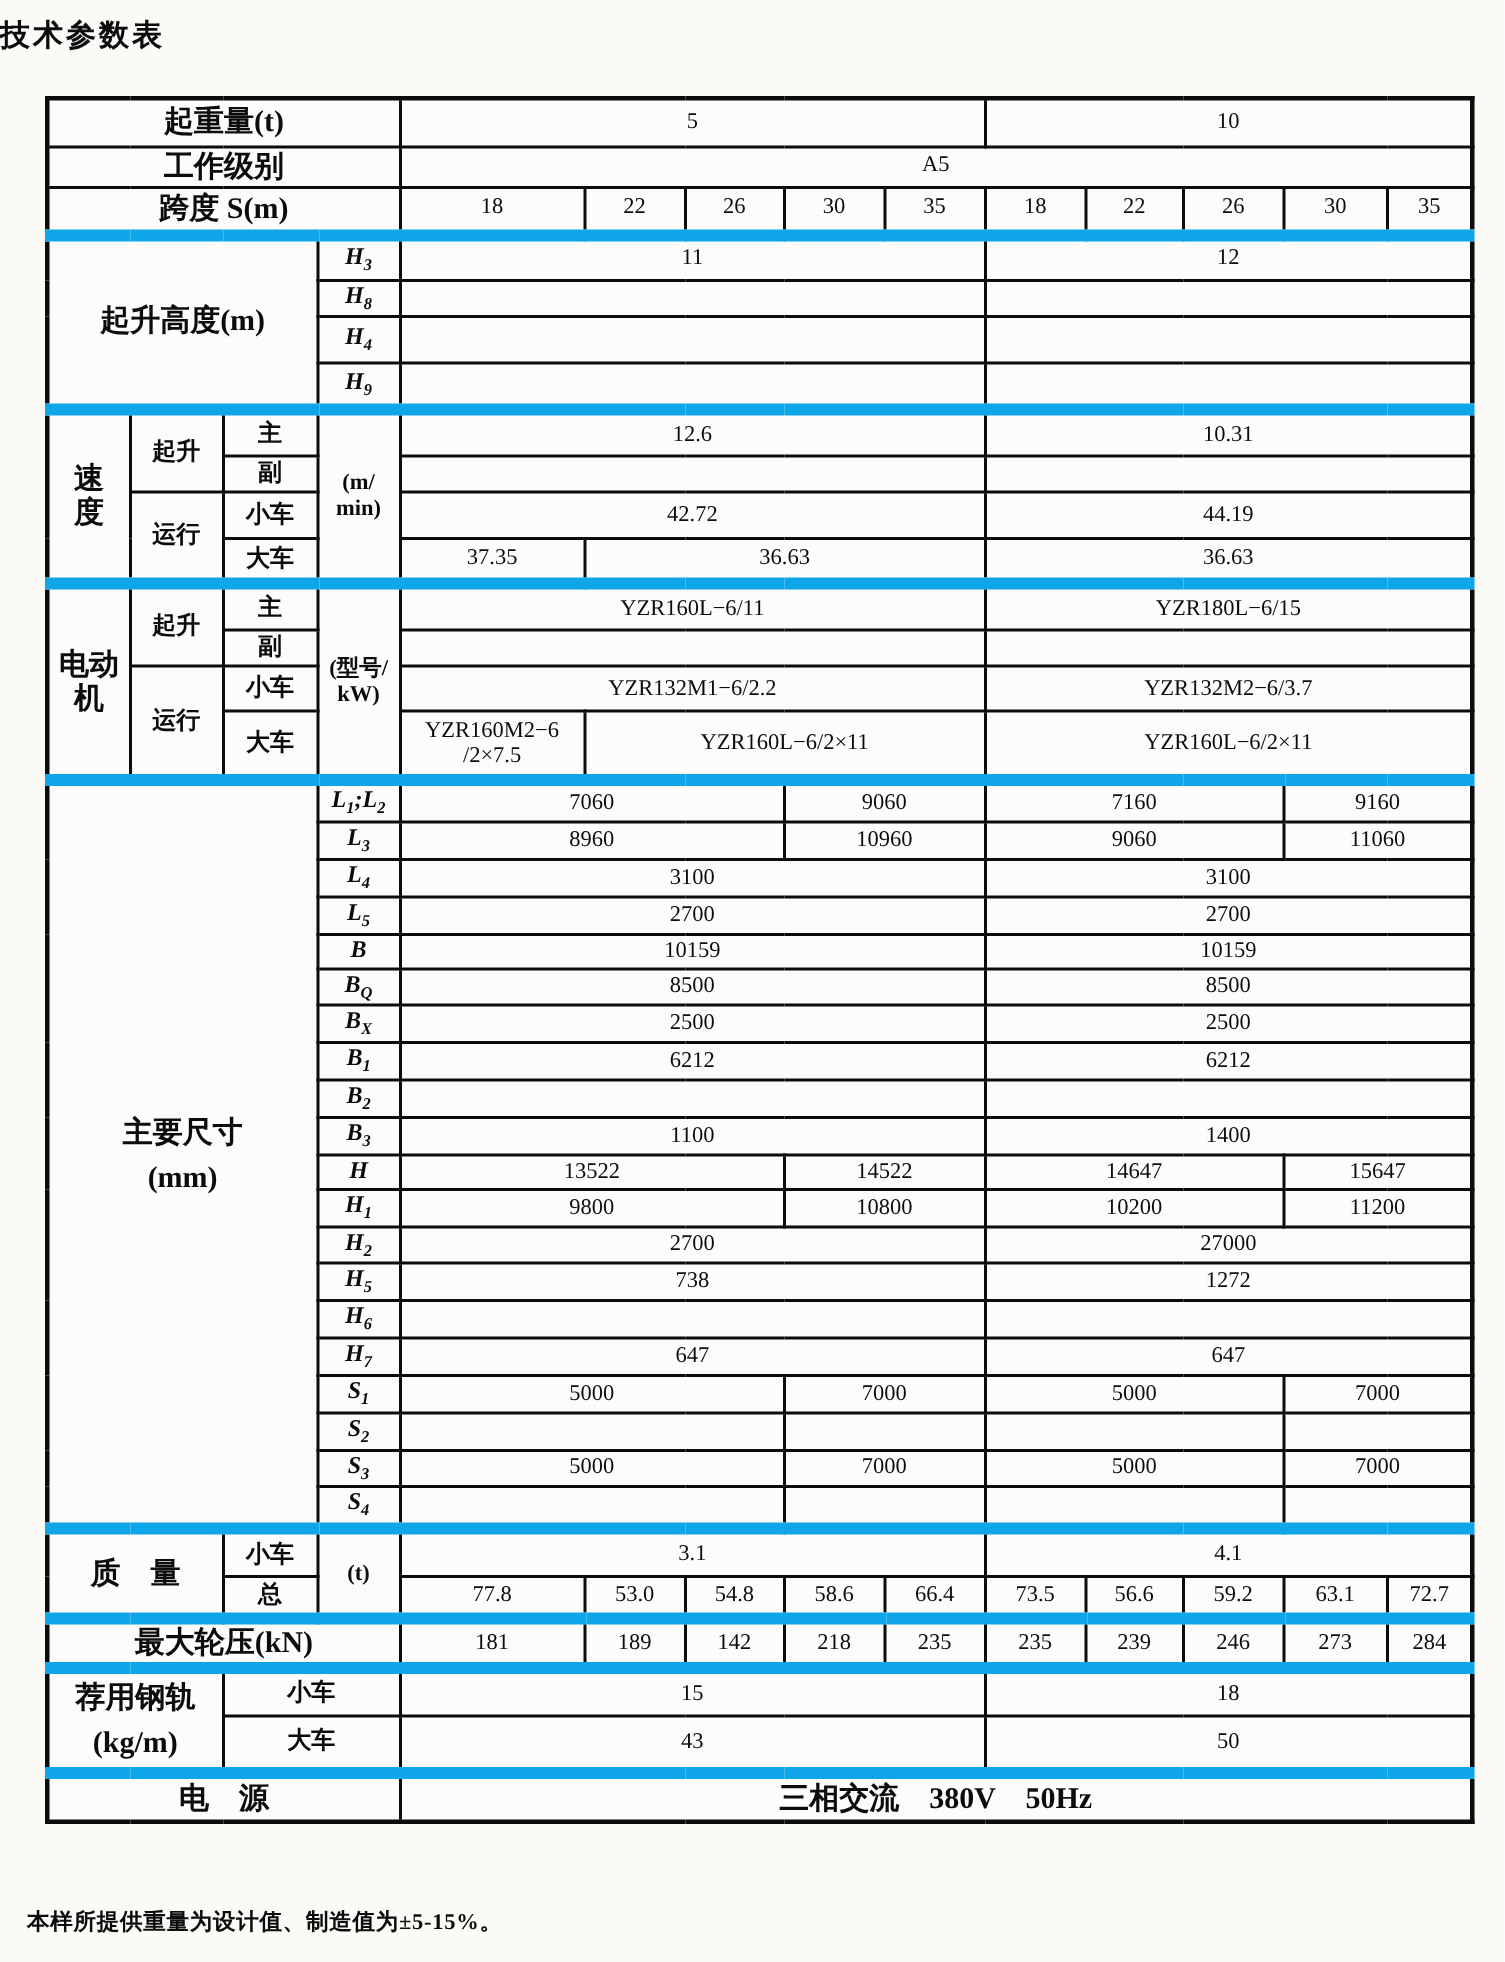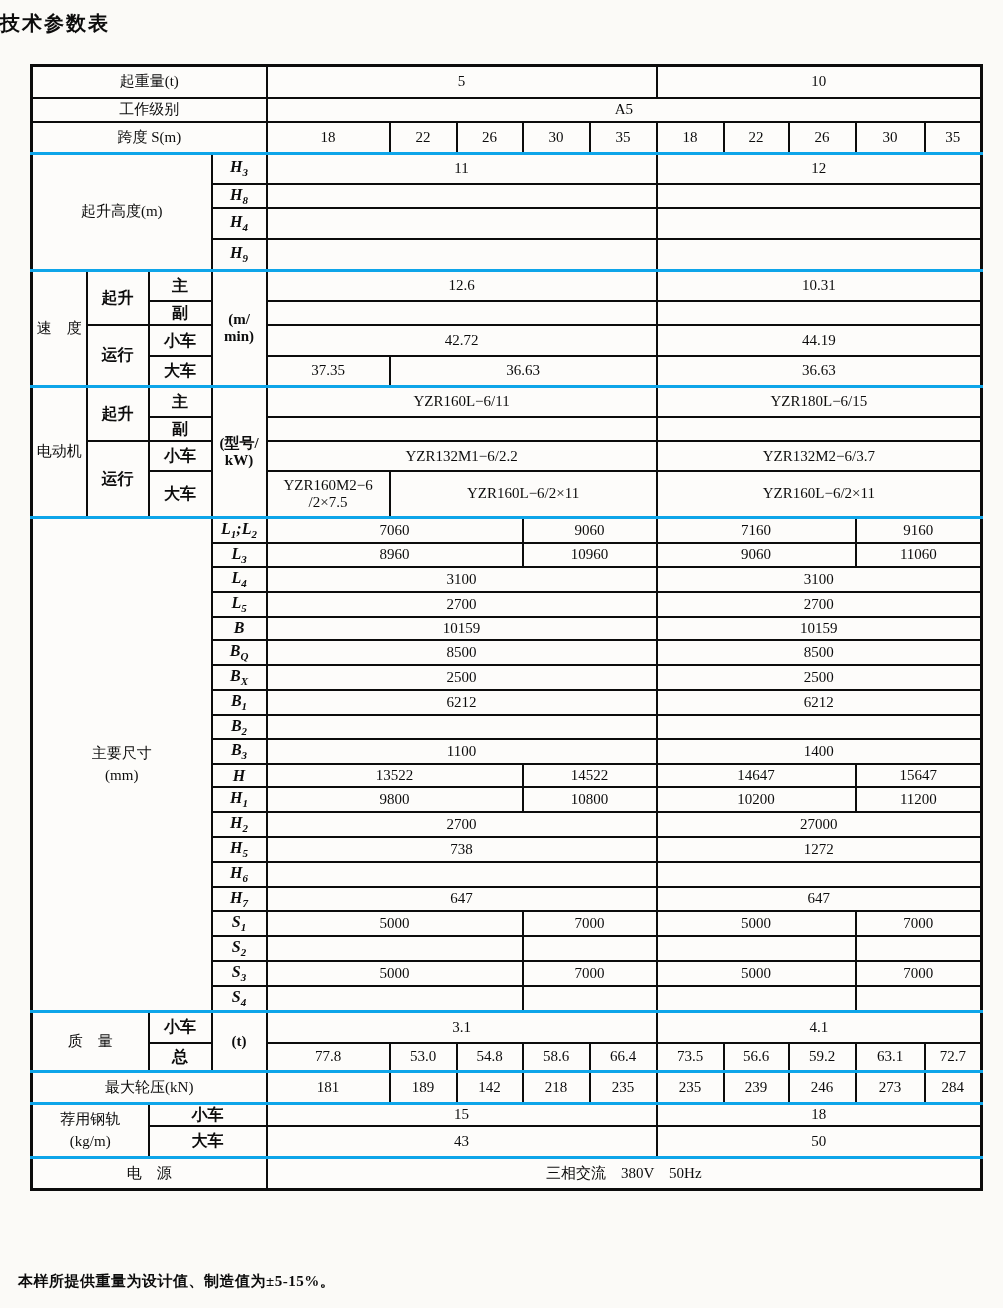--- a/index.html
+++ b/index.html
@@ -19,28 +19,28 @@
     border-collapse:collapse;table-layout:fixed;
     border:3px solid #0c0c0c;
     background:#fdfcfa;
   }
   td{
     border:2px solid #0c0c0c;
     text-align:center;vertical-align:middle;
     font-size:15px;line-height:1.15;
     padding:1px 2px;overflow:hidden;
   }
-  td.lbl{font-size:15px;font-weight:400;margin-left:24px;}
+  td.lbl{font-size:20px;font-weight:700;margin-left:24px;}
   td.sub{font-size:16px;font-weight:700;}
   td.unit{font-size:15px;font-weight:700;white-space:pre-line;}
   td.dim{font-style:italic;font-size:16px;font-weight:600;}
   td.dim sub{font-size:11px;font-style:italic;}
   td.val{font-size:15px;}
   td.pre{white-space:pre-line;}
-  tr.sec td{border-top:3px solid #0ea5e9;}
+  tr.sec td{border-top:8px solid #0ea5e9;}
   .two-line div{line-height:1.5;}
   .footnote{
     position:absolute;left:18px;top:1272px;
     font-size:15px;font-weight:700;letter-spacing:0.5px;
   }
   
   tr.rA{height:32px;} tr.rB{height:24px;} tr.rC{height:30px;} tr.rD{height:31px;}
   tr.rE{height:46px;} tr.rF{height:23px;} tr.rG{height:28px;} tr.rH{height:20px;}
 </style>
 </head>

